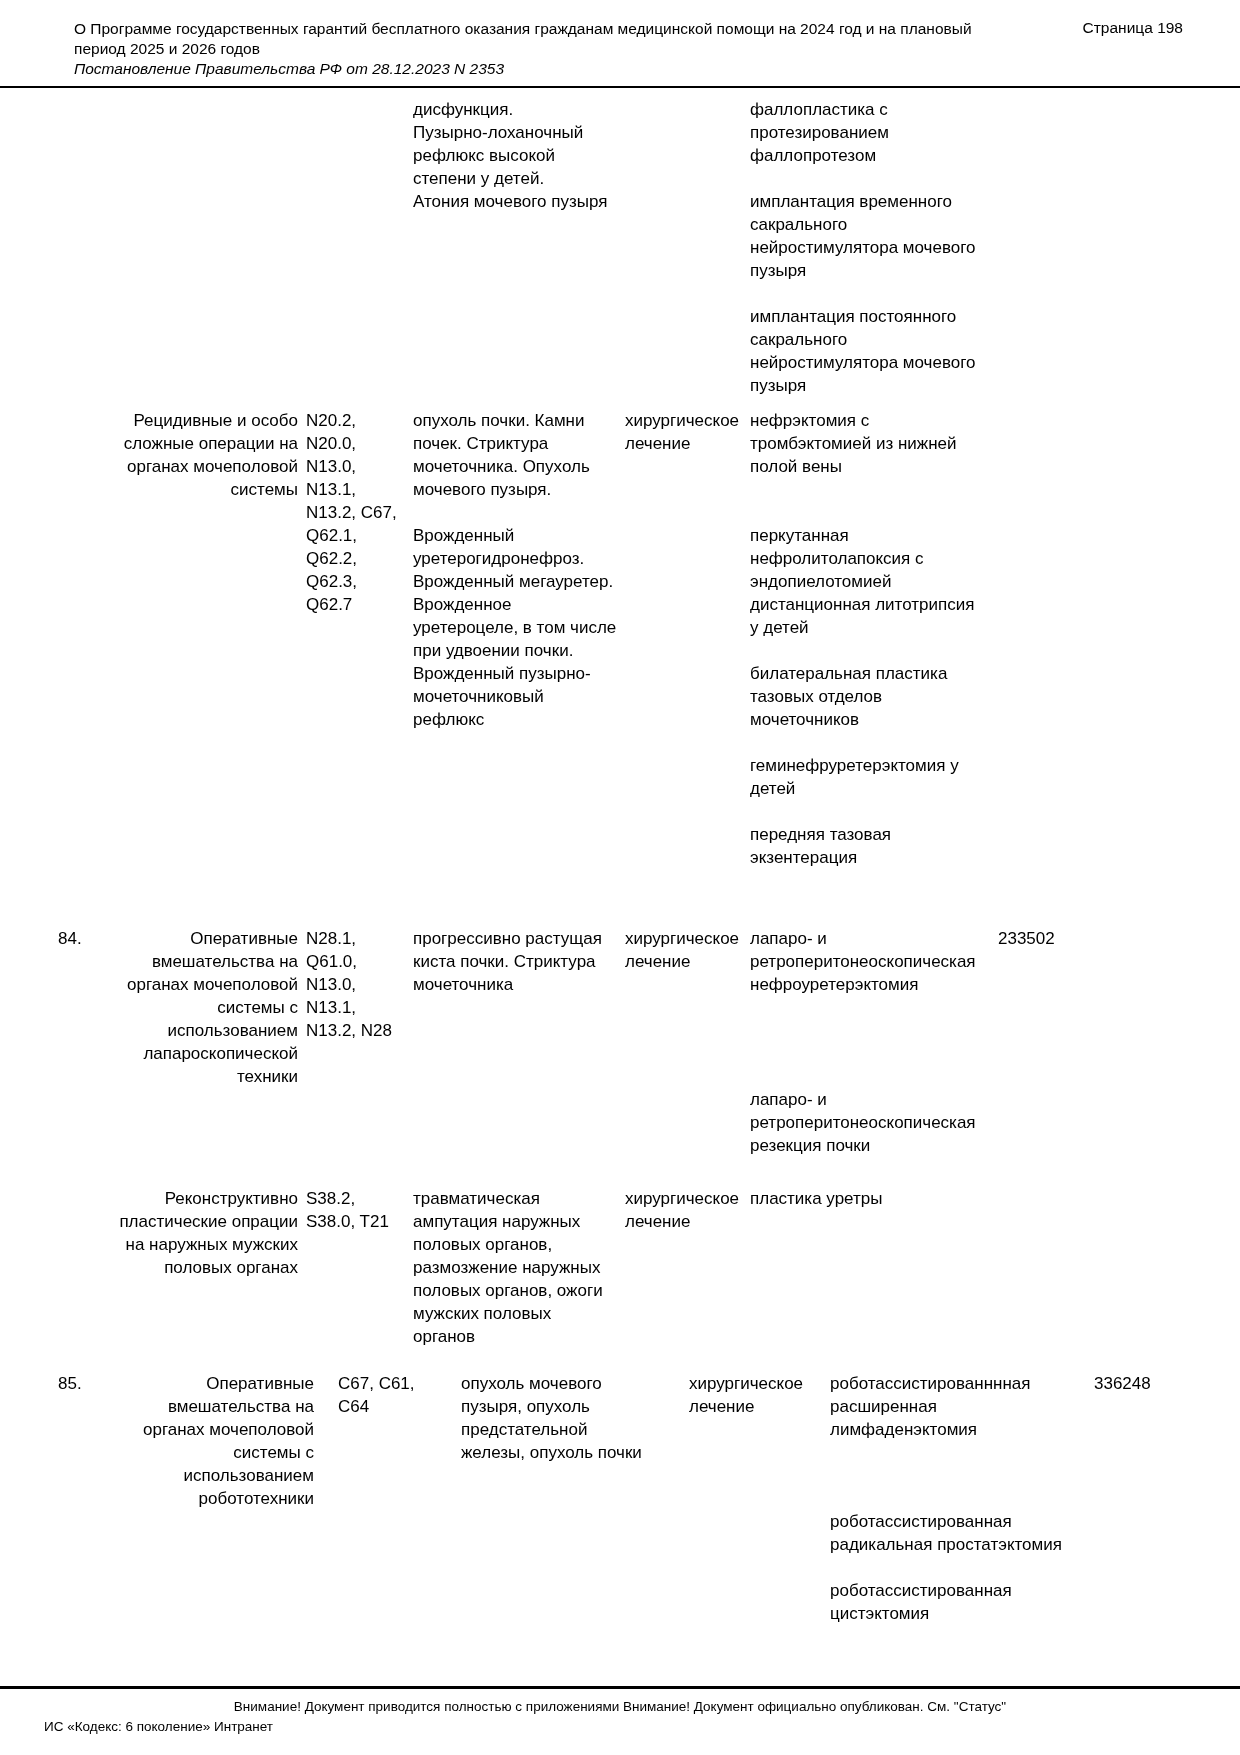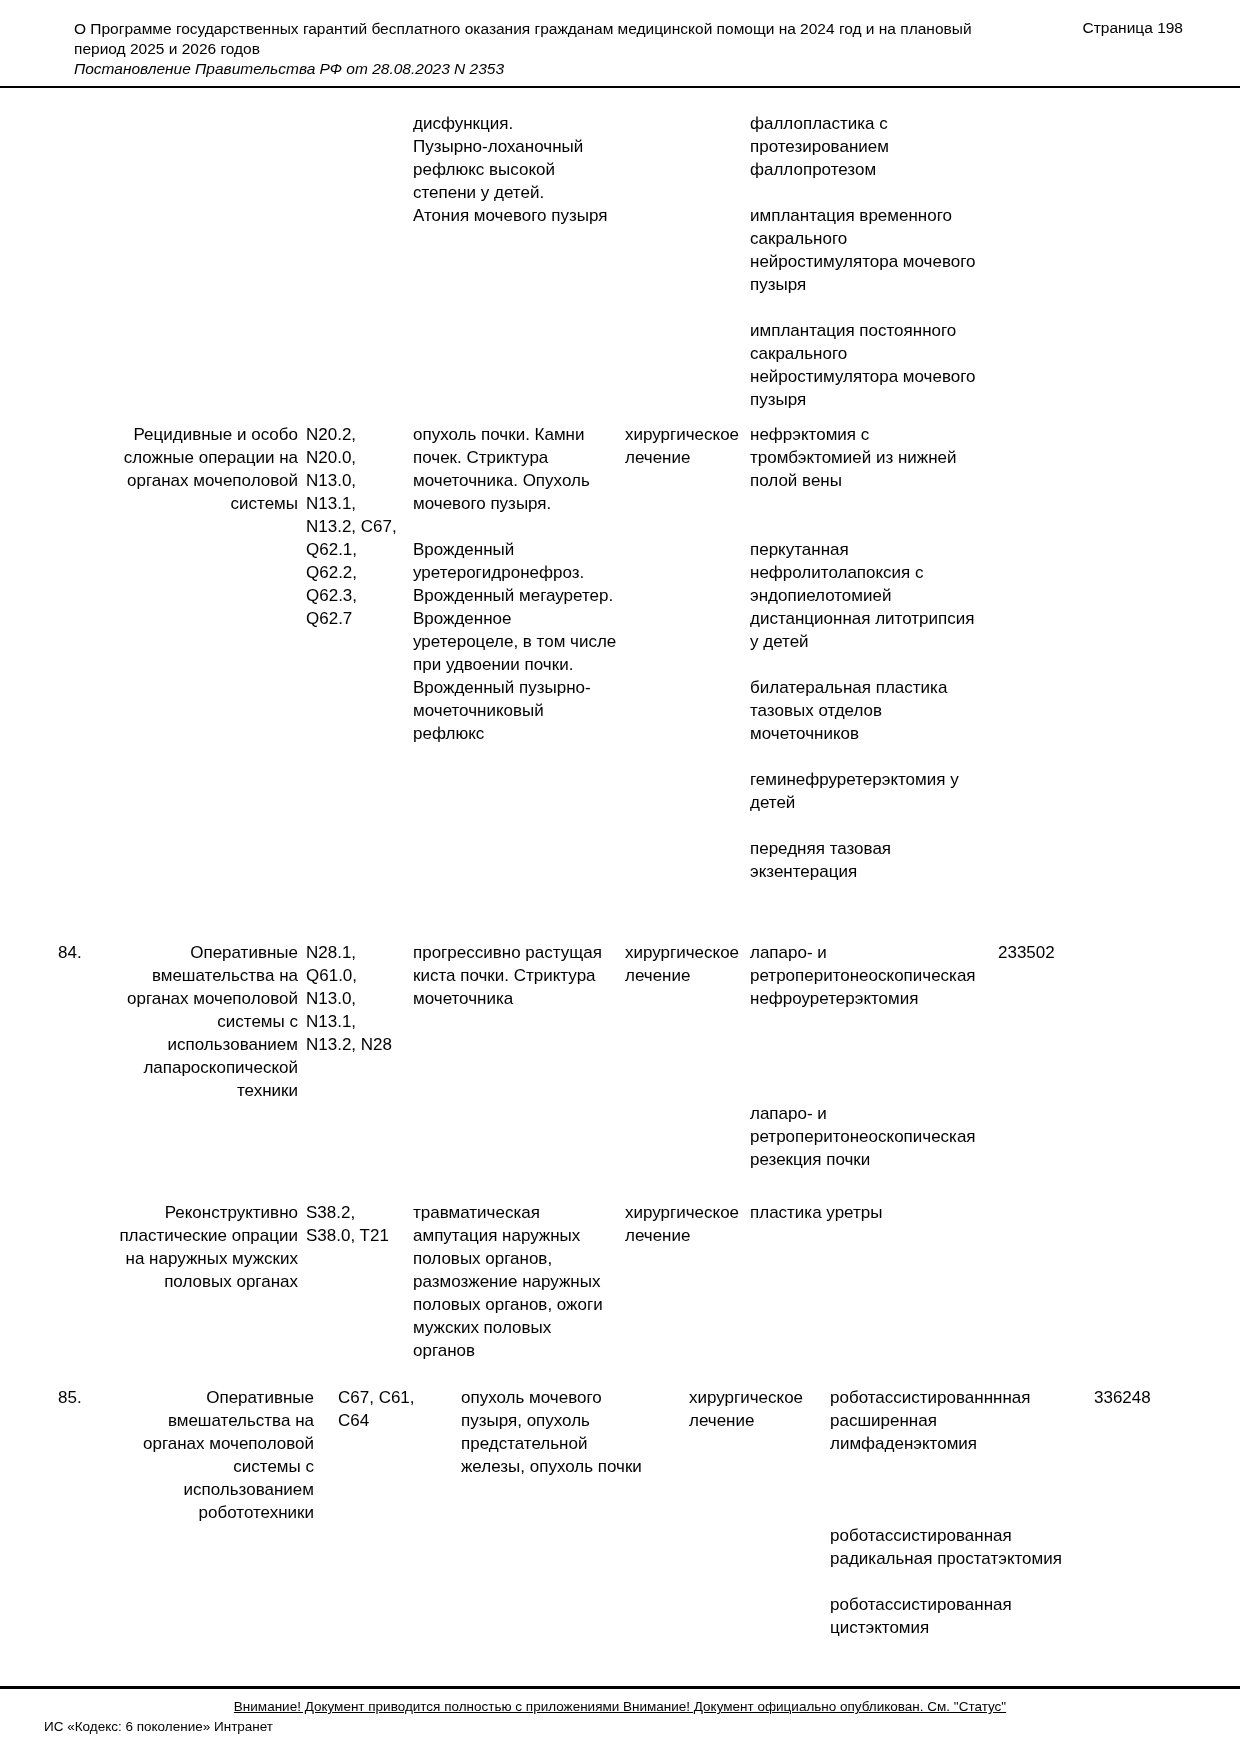--- a/index.html
+++ b/index.html
@@ -8,52 +8,52 @@
     background:#ffffff;color:#000000;
     font-family:"Liberation Sans",sans-serif;
   }
   
   .header{position:relative;padding:19px 55px 0 45px;margin-left:29px;}
   .doc-title{font-size:15.5px;line-height:20px;white-space:pre-line;max-width:930px;}
   .page-num{position:absolute;top:19px;right:57px;font-size:15.5px;text-align:right;}
   .doc-subtitle{font-size:15.5px;line-height:20px;font-style:italic;}
   .header-rule{border:0;border-top:2px solid #000;margin:7px 0 0 0;}
   
-  .content{padding:24px 45px 0 45px;}
+  .content{padding:10px 45px 0 45px;}
   .row{display:flex;align-items:flex-start;}
   .cell{
     white-space:pre-line;font-size:17px;line-height:23px;
     flex:0 0 auto;box-sizing:border-box;padding-right:8px;
   }
   .c-no{width:53px;padding-left:13px;}
   .c-operation{width:208px;text-align:right;}
   .c-icd10{width:107px;}
   .c-disease{width:212px;}
   .c-treatment{width:125px;}
   .c-method{width:248px;}
   .c-cost{width:80px;padding-right:0;}
   .row:nth-child(1){margin-top:0;}
   .row:nth-child(2){margin-top:12px;}
   .row:nth-child(3){margin-top:58px;}
   .row:nth-child(4){margin-top:30px;}
   .row:nth-child(5){margin-top:24px;gap:16px;}
   
   .footer{position:absolute;left:0;right:0;top:1686px;}
   .footer-rule{border:0;border-top:3px solid #000;margin:0;}
-  .footer-notice{margin-top:9px;text-align:center;font-size:13.5px;line-height:17px;padding:0 60px;text-decoration:underline;}
+  .footer-notice{margin-top:9px;text-align:center;font-size:13.5px;line-height:17px;padding:0 60px;}
   .footer-source{margin-top:3px;font-size:13.5px;line-height:17px;padding-left:44px;}
 </style>
 </head>
 <body>
 
 <div class="header">
   <div class="doc-title">О Программе государственных гарантий бесплатного оказания гражданам медицинской помощи на 2024 год и на плановый
 период 2025 и 2026 годов</div>
   <div class="page-num">Страница 198</div>
-  <div class="doc-subtitle">Постановление Правительства РФ от 28.08.2023 N 2353</div>
+  <div class="doc-subtitle">Постановление Правительства РФ от 28.12.2023 N 2353</div>
 </div>
 <hr class="header-rule">
 
 <div class="content">
 
 <div class="row">
       <div class="cell c-no"></div>
       <div class="cell c-operation"></div>
       <div class="cell c-icd10"></div>
       <div class="cell c-disease">дисфункция.

